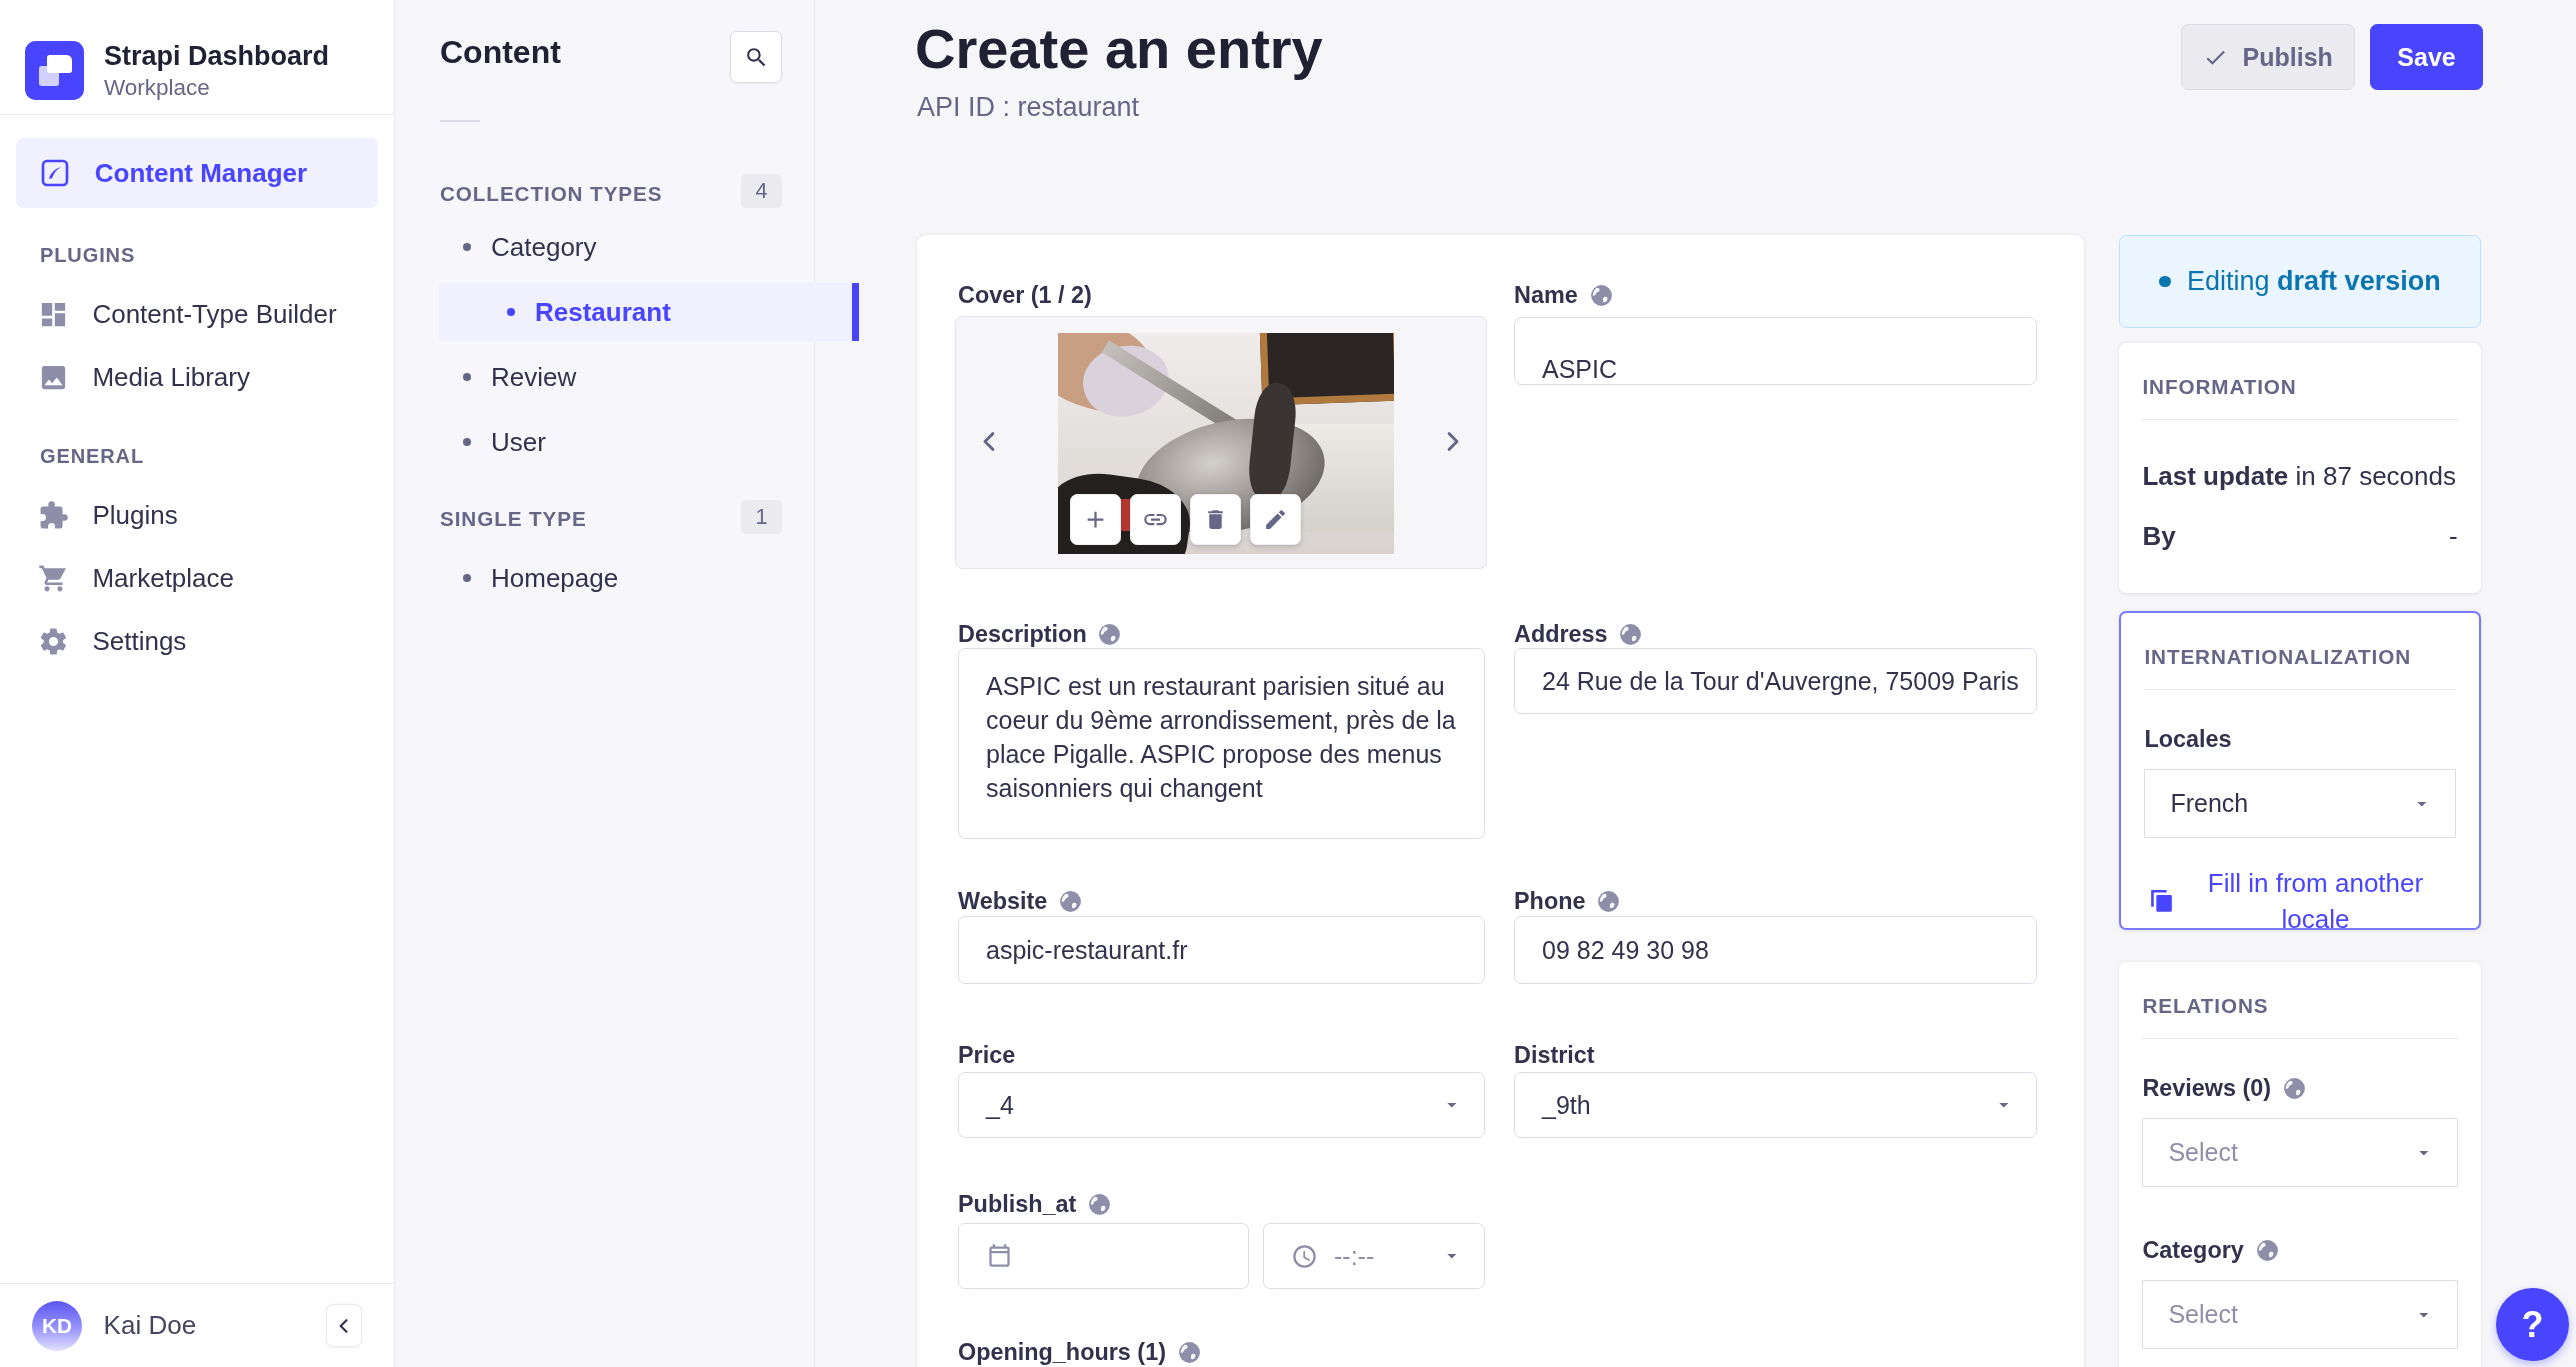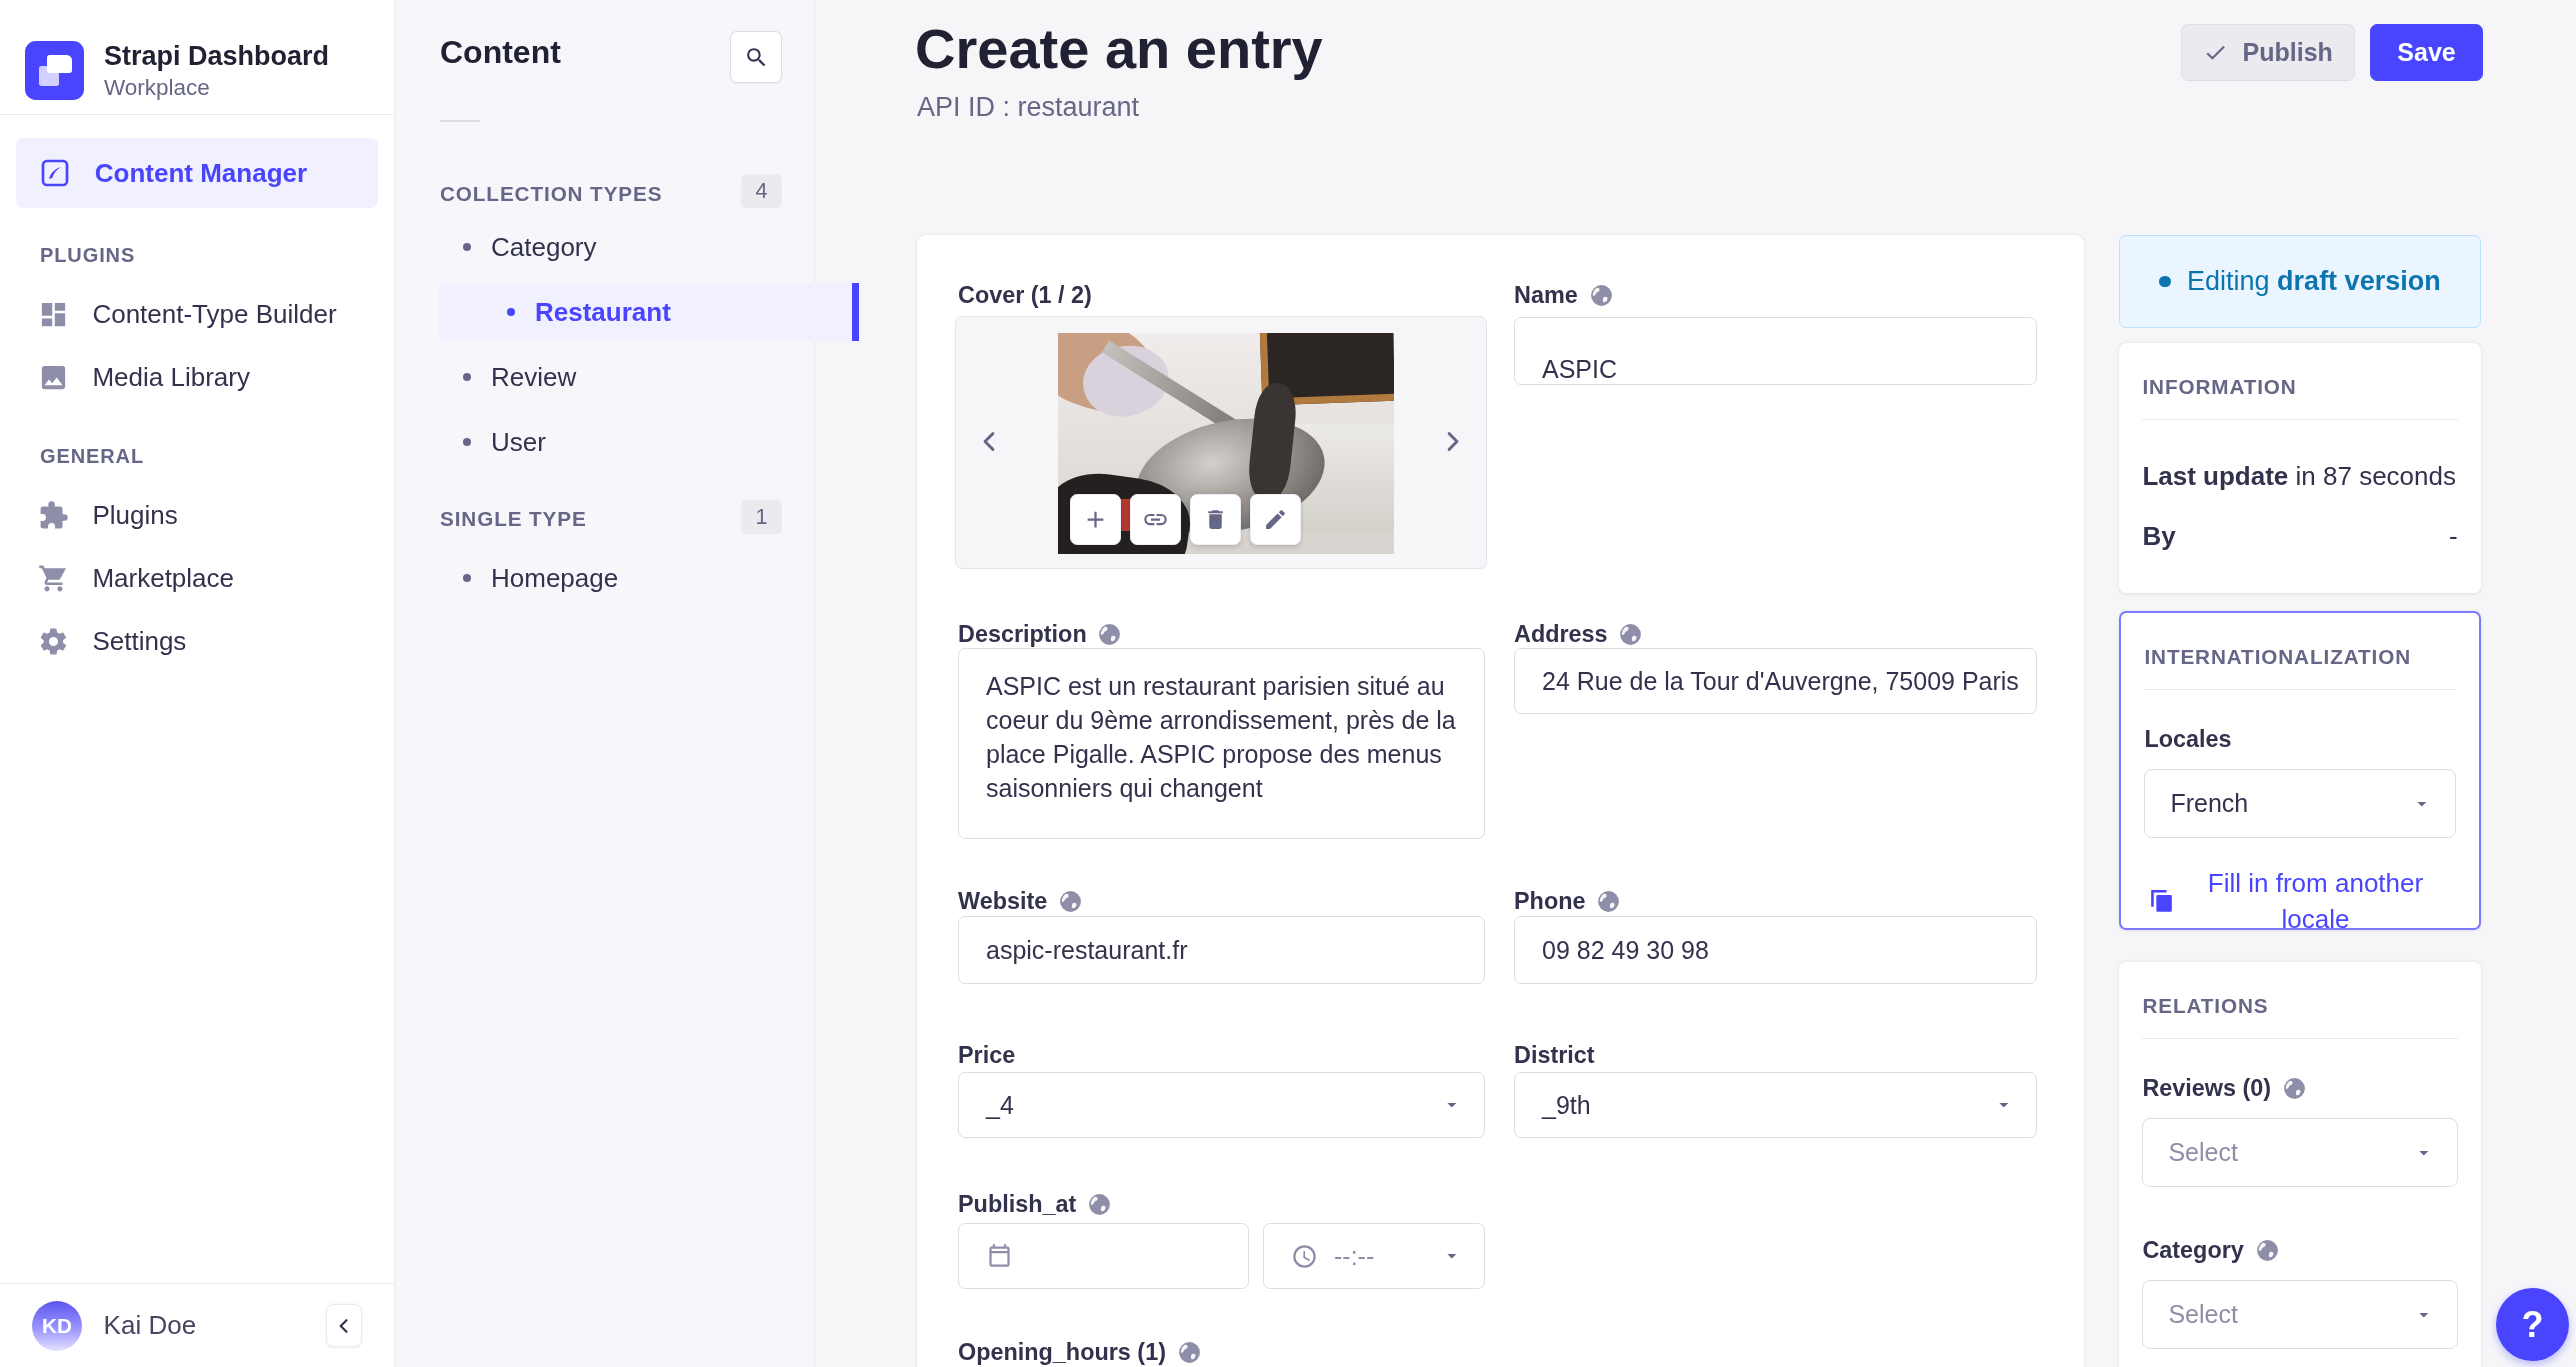--- a/index.html
+++ b/index.html
@@ -55,21 +55,21 @@
   .sub-item .bullet { width:8px; height:8px; border-radius:50%; background:#666687; margin-left:68px; }
   .sub-item .txt { margin-left:20px; font-size:26px; color:#32324d; }
   .sub-item.active { background:#f0f0ff; }
   .sub-item.active .bullet { background:#4945ff; }
   .sub-item.active .txt { color:#4945ff; font-weight:600; }
   .sub-item.active .edge { position:absolute; right:0; top:0; width:7.2px; height:100%; background:#4945ff; }
 
   
   .main-title { position:absolute; left:915px; top:16px; font-size:56px; font-weight:700; color:#212134; }
   .api-id { position:absolute; left:917px; top:92px; font-size:27px; color:#666687; }
-  .btn { position:absolute; top:24px; height:57px; border-radius:7.2px; display:flex; align-items:center;
+  .btn { position:absolute; top:24px; height:66px; border-radius:7.2px; display:flex; align-items:center;
     justify-content:center; gap:14.4px; font-size:25px; font-weight:600; cursor:pointer; }
   .btn-publish { right:221px; width:174px; background:#eaeaef; border:0.9px solid #dcdce4; color:#666687; }
   .btn-save { right:93px; width:113px; background:#4945ff; border:0.9px solid #4945ff; color:#fff; }
 
   
   .form-card { position:absolute; left:917px; top:235px; width:1167px; height:1168px;
     background:#fff; border-radius:9px; box-shadow:0 0.9px 3.6px rgba(33,33,52,.1); }
   .f-label { position:absolute; font-size:23.4px; font-weight:600; color:#32324d; display:flex; align-items:center; gap:10.8px; }
   .f-input { position:absolute; background:#fff; border:0.9px solid #dcdce4; border-radius:7.2px;
     font-size:25px; color:#32324d; display:flex; align-items:center; padding:0 27px;
@@ -114,21 +114,21 @@
   .panel-hr { height:0.9px; background:#eaeaef; margin-top:20px; }
   .info-row { display:flex; justify-content:space-between; align-items:baseline; margin-top:38px; font-size:26px; }
   .info-row .k { font-weight:600; color:#32324d; }
   .info-row .v { color:#32324d; }
   .info-inline { margin-top:41px; font-size:26px; color:#32324d; }
   .info-inline b { font-weight:600; }
 
   .i18n-card { border:2.7px solid #7b79ff; }
   .mini-label { margin-top:36px; font-size:23.4px; font-weight:600; color:#32324d; }
   .p-select { position:relative; margin-top:16px; height:69px; background:#fff; border:0.9px solid #dcdce4;
-    border-radius:8px; display:flex; align-items:center; padding:0 25px; font-size:25px; color:#32324d; cursor:pointer; }
+    border-radius:1px; display:flex; align-items:center; padding:0 25px; font-size:25px; color:#32324d; cursor:pointer; }
   .p-select .caret { position:absolute; right:21.6px; }
   .fill-link { position:relative; margin-top:27px; padding:0 18px 0 49px; display:block; }
   .fill-link .copy-ic { position:absolute; left:1.8px; top:21.6px; }
   .fill-link .txt { display:block; text-align:center; font-size:26px; line-height:36px; color:#4945ff; cursor:pointer; }
 
   .help-fab { position:absolute; left:2496px; top:1288px; width:73px; height:73px; border-radius:50%;
     background:#4945ff; color:#fff; font-size:36px; font-weight:700;
     display:flex; align-items:center; justify-content:center; cursor:pointer; box-shadow:0 3.6px 9px rgba(73,69,255,.35); }
 </style>
 </head>

